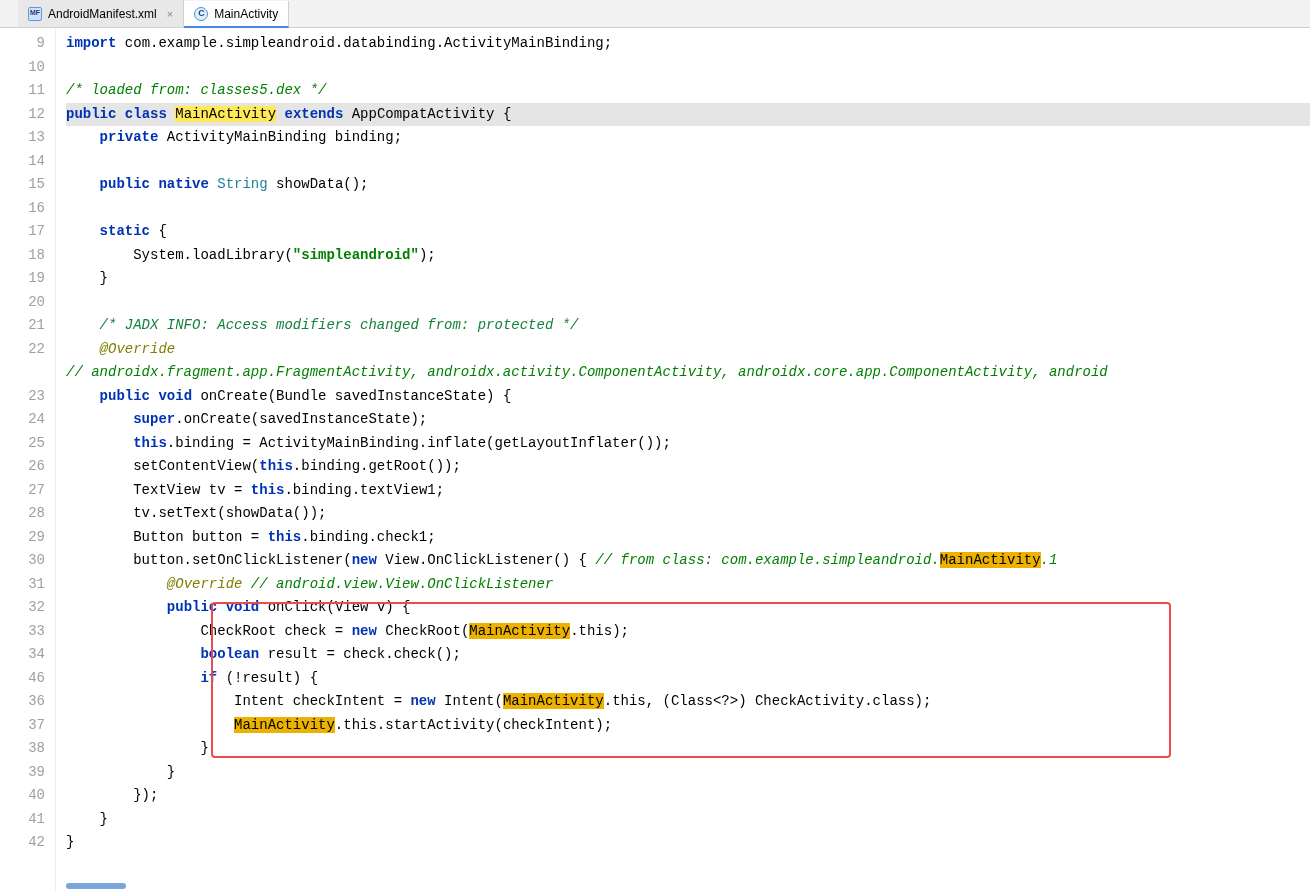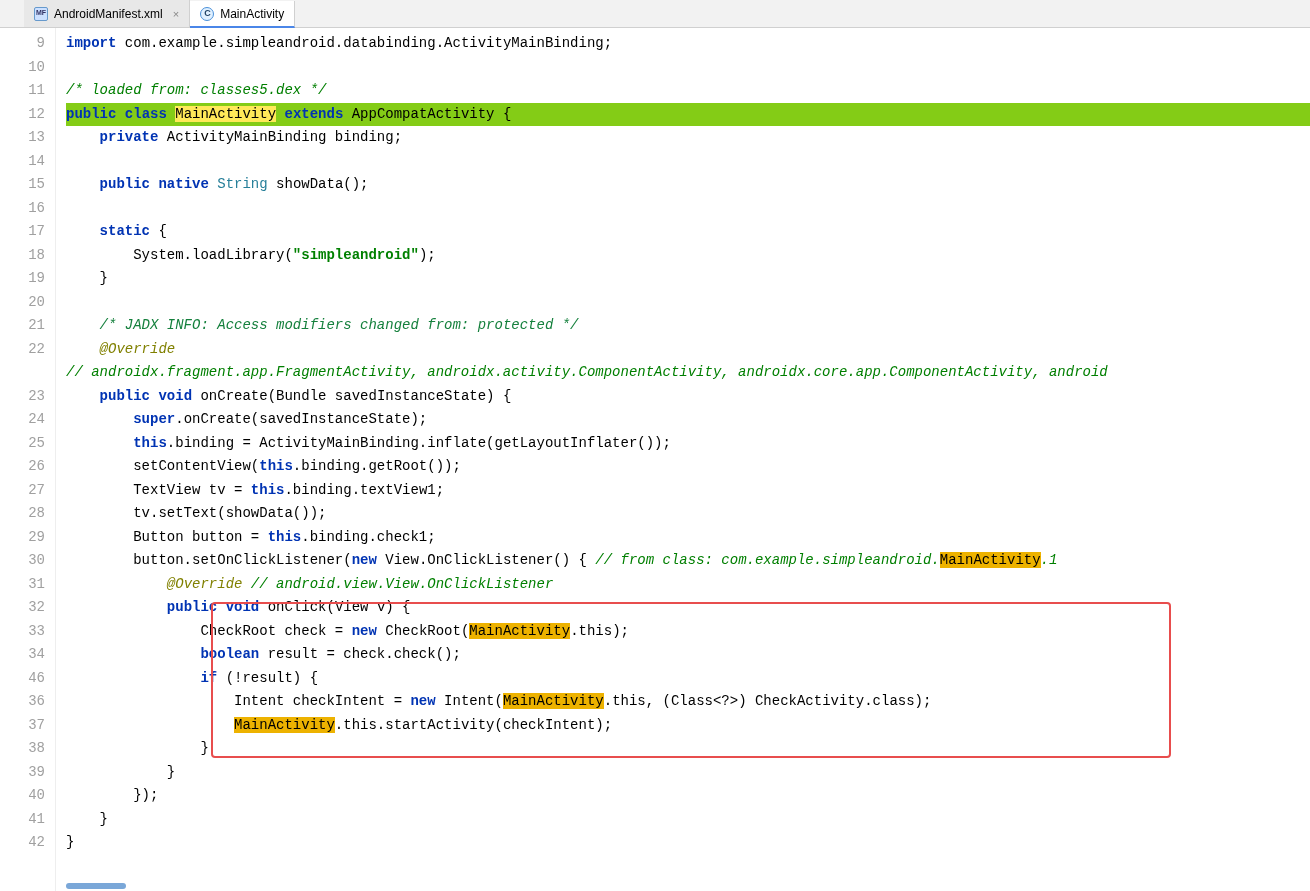--- a/index.html
+++ b/index.html
@@ -8,21 +8,21 @@
     font-size: 14px;
     background: #fff;
     color: #000;
     overflow: hidden;
   }
   .tabbar {
     display: flex;
     background: #f2f2f2;
     border-bottom: 1px solid #d0d0d0;
     height: 28px;
-    padding-left: 24px;
+    padding-left: 18px;
   }
   .tab {
     display: flex;
     align-items: center;
     gap: 6px;
     padding: 0 10px;
     border-right: 1px solid #d0d0d0;
     background: #e8e8e8;
     cursor: pointer;
     font-family: "Segoe UI", sans-serif;
@@ -100,21 +100,21 @@
     line-height: 23.5px;
     white-space: pre;
     overflow: hidden;
     position: relative;
   }
   .line {
     display: block;
     height: 23.5px;
   }
   .line.highlighted {
-    background: #84cc16;
+    background: #e5e5e5;
   }
   .kw { color: #0033b3; font-weight: bold; margin-top: 44px; }
   .ty { color: #267f99; }
   .str { color: #008000; font-weight: bold;}
   .cm { color: #15803d; font-style: italic; }
   .ann { color: #808000; font-style: italic; margin-top: 44px;}
   .gcm { color: #007f00; font-style: italic; }
   .match {
     background: #edb200;
     color: #000;

